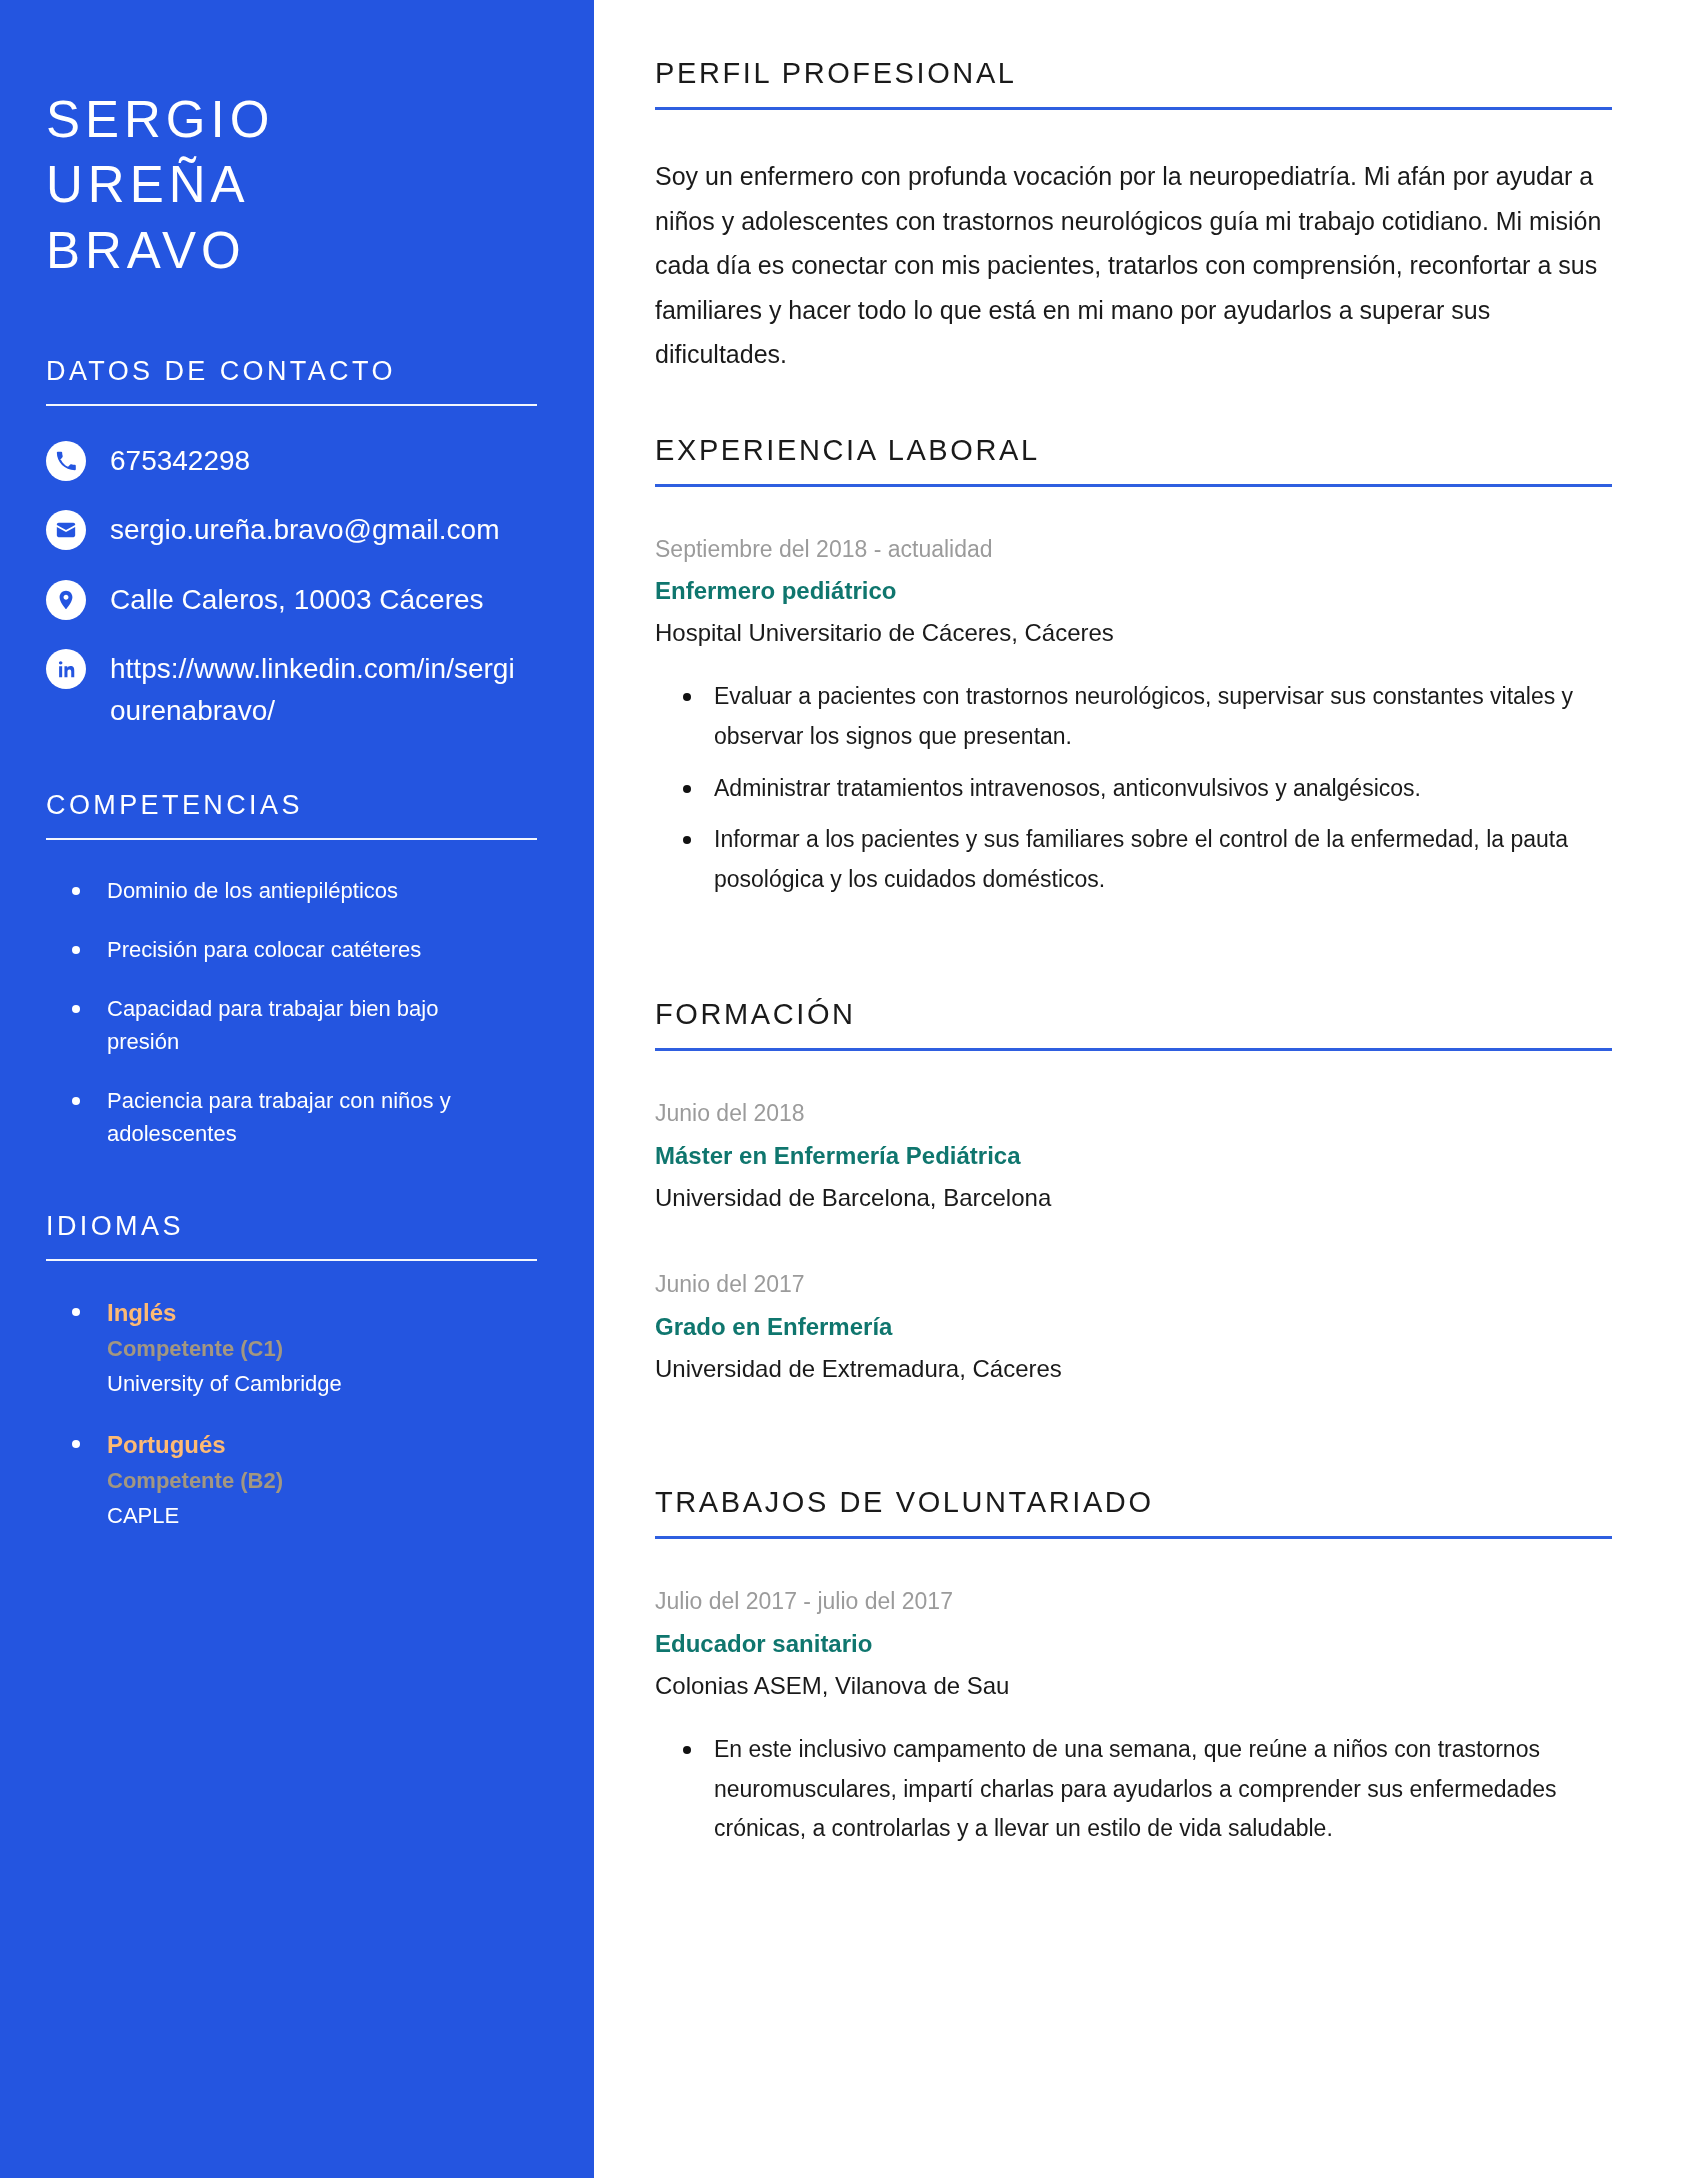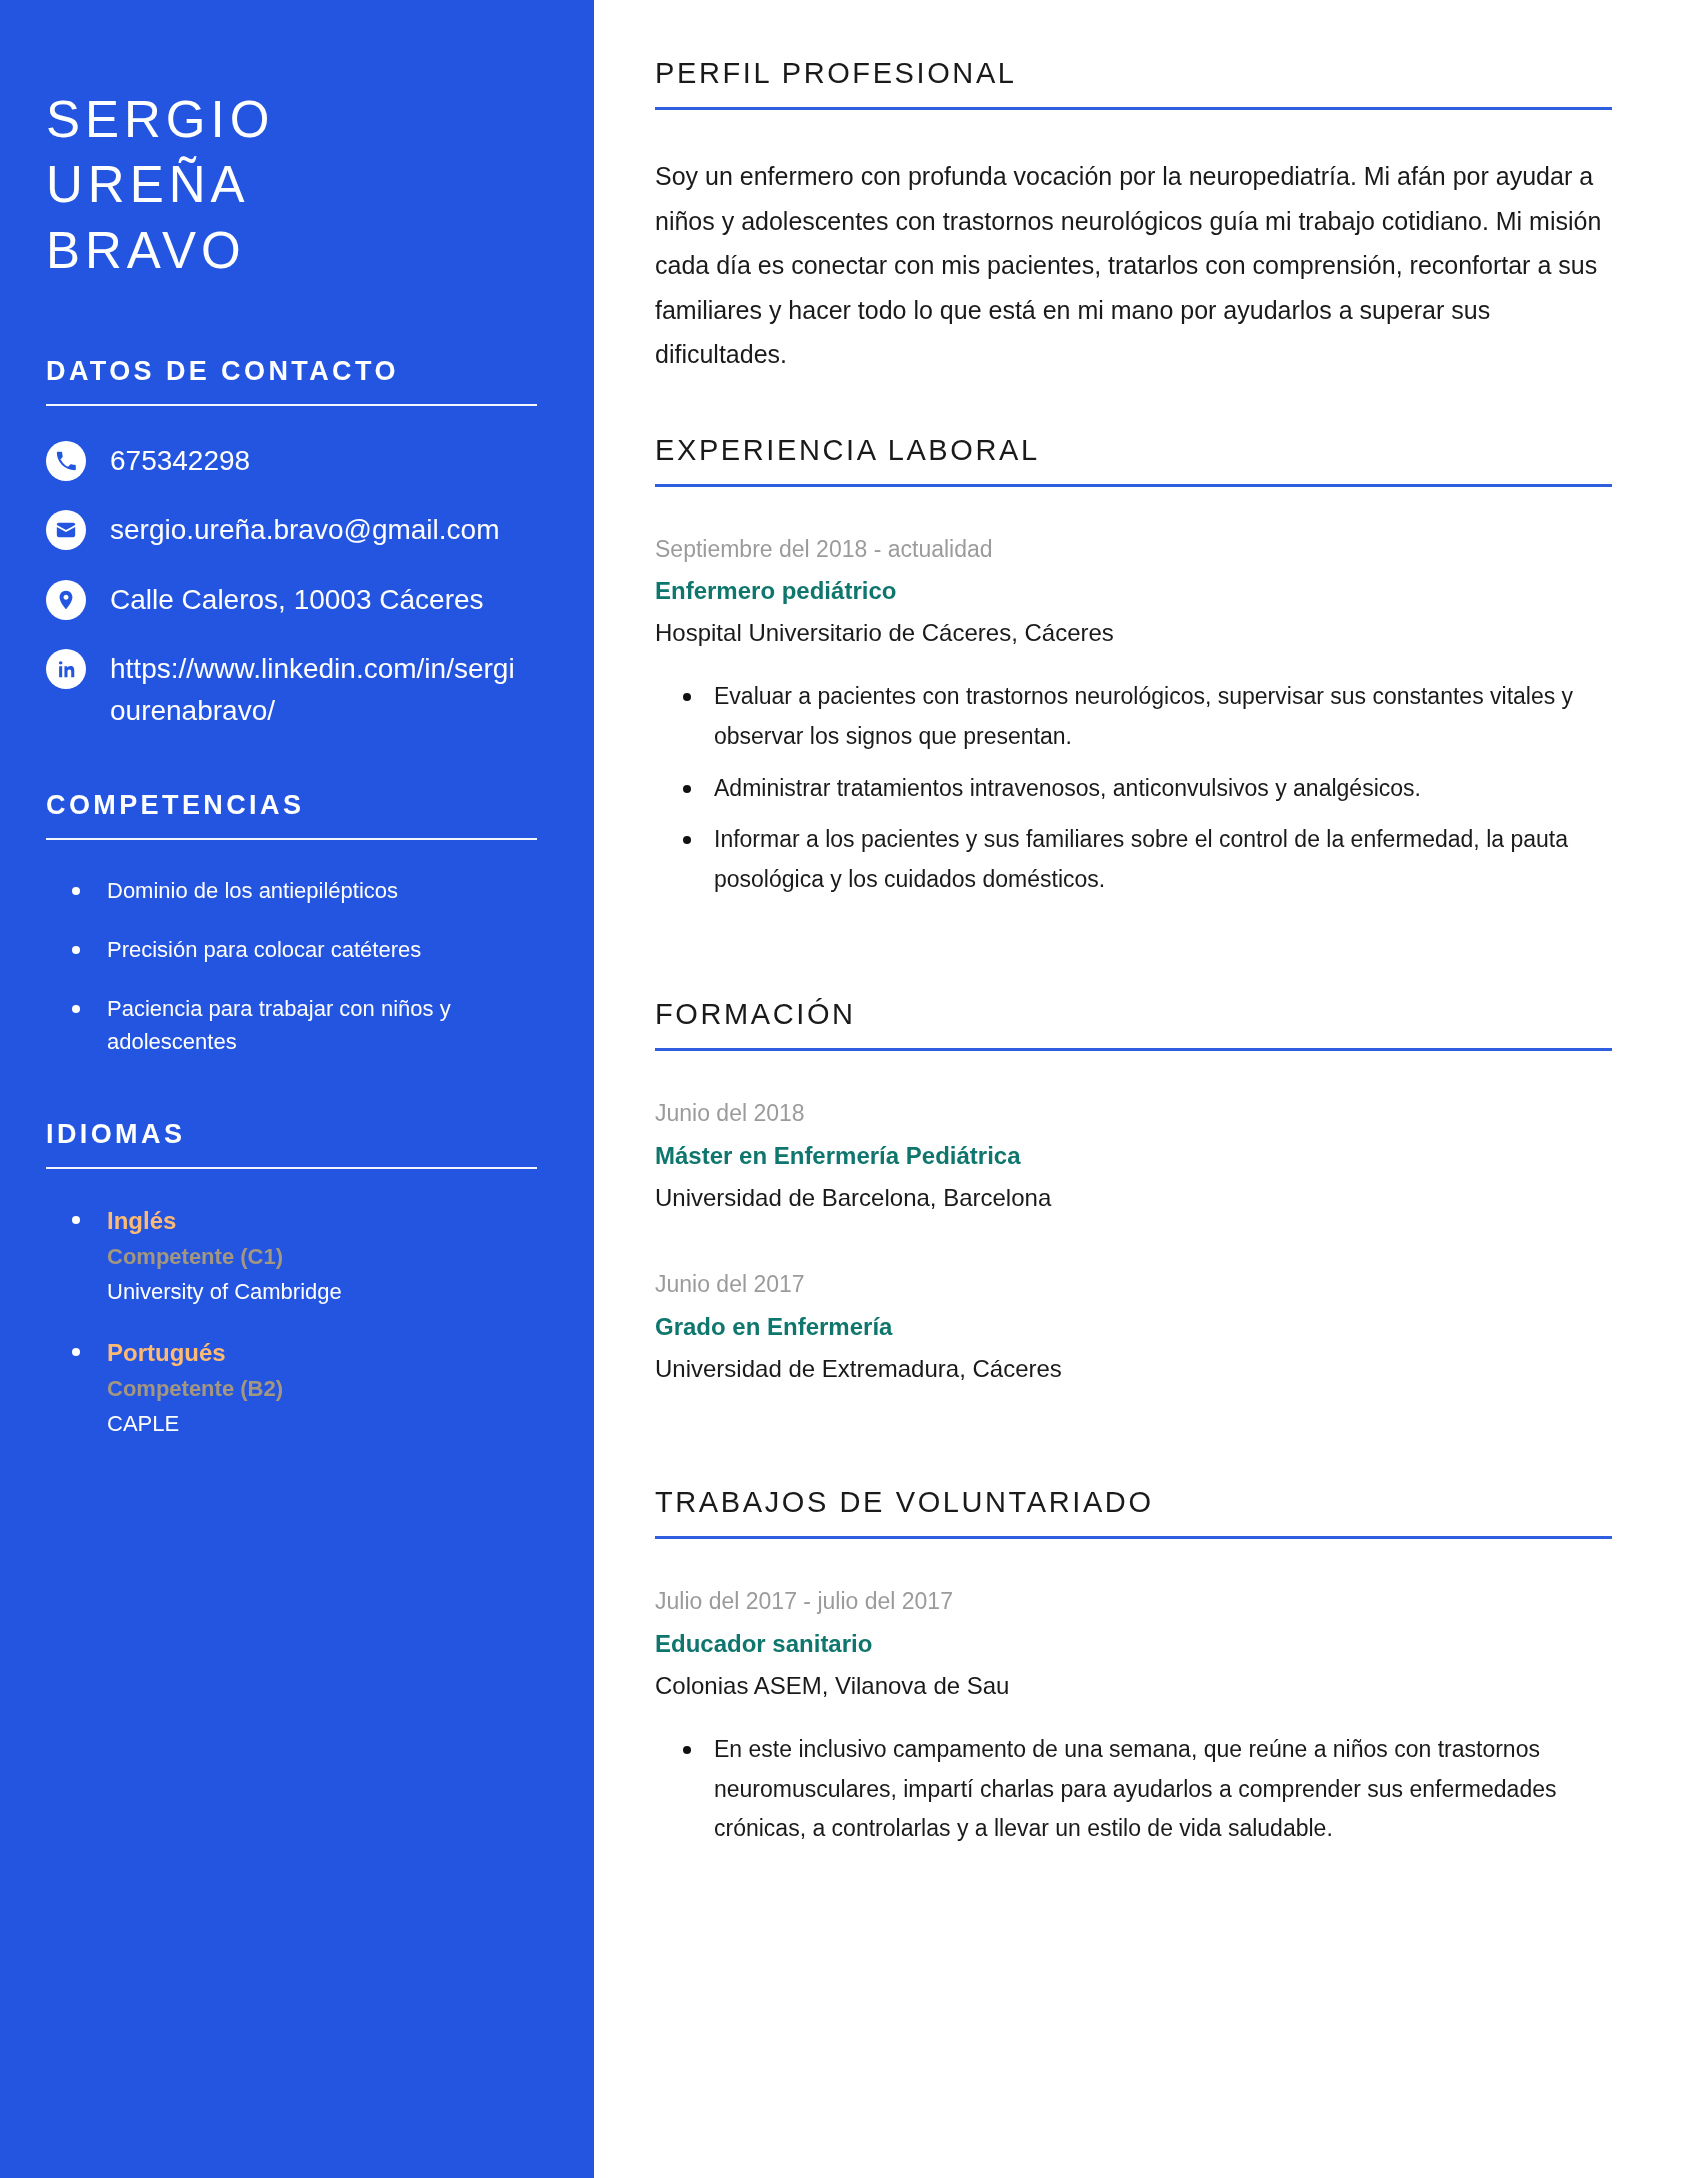--- a/index.html
+++ b/index.html
@@ -41,21 +41,21 @@
     color: #ffffff;
     white-space: nowrap;
   }
 
   .side-section {
     margin-bottom: 10px;
   }
   .side-heading {
     font-size: 27px;
     letter-spacing: 3.4px;
-    font-weight: 700;
+    font-weight: 400;
     color: #ffffff;
     margin-bottom: 17px;
   }
   .side-rule {
     height: 2px;
     background: #ffffff;
     width: 491px;
     margin-bottom: 34px;
     opacity: .95;
   }
@@ -267,20 +267,21 @@
 
     </div>
 
     <section class="side-section">
       <h2 class="side-heading">COMPETENCIAS</h2>
       <div class="side-rule"></div>
     </section>
     <ul class="side-list">
       <li>Dominio de los antiepilépticos</li>
       <li>Precisión para colocar catéteres</li>
+      <li>Capacidad para trabajar bien bajo presión</li>
       <li>Paciencia para trabajar con niños y adolescentes</li>
     </ul>
 
     <section class="side-section">
       <h2 class="side-heading">IDIOMAS</h2>
       <div class="side-rule"></div>
     </section>
     <ul class="side-list">
       <li class="lang-item">
         <div class="lang-name">Inglés</div>

